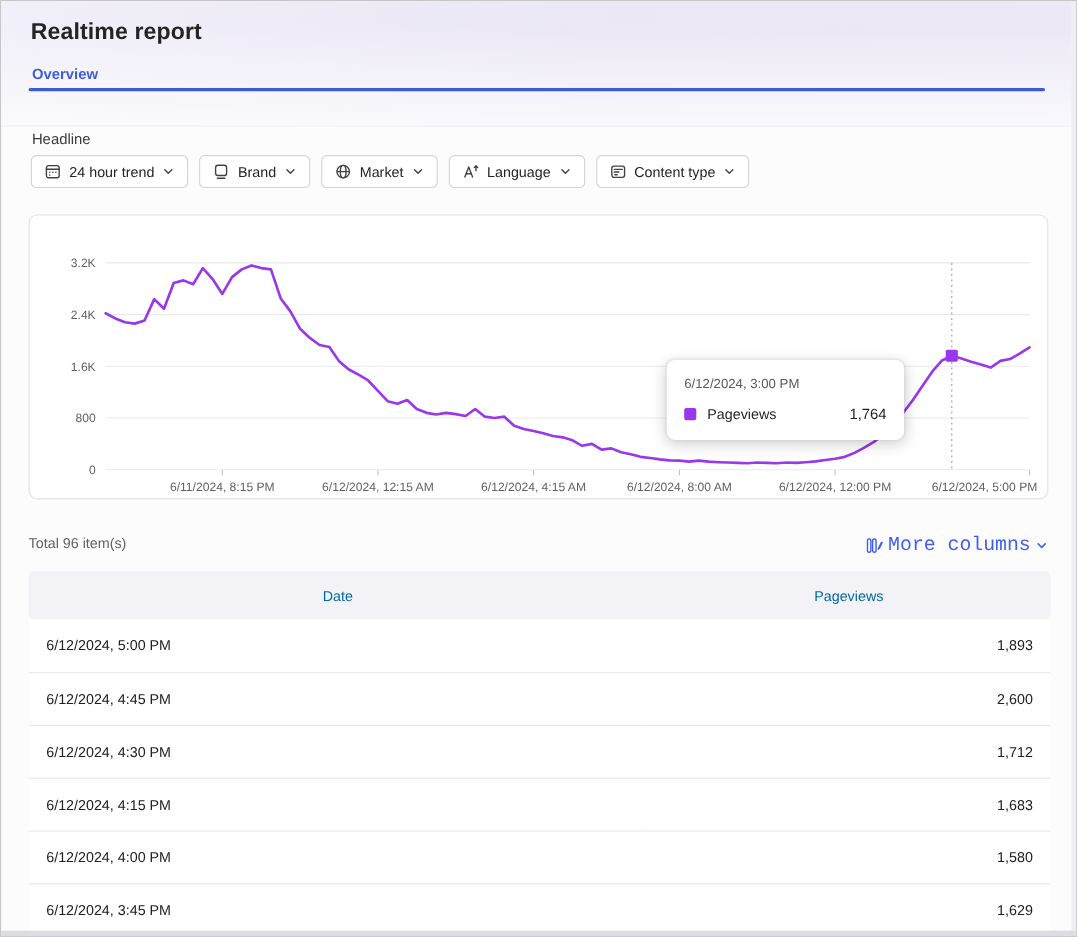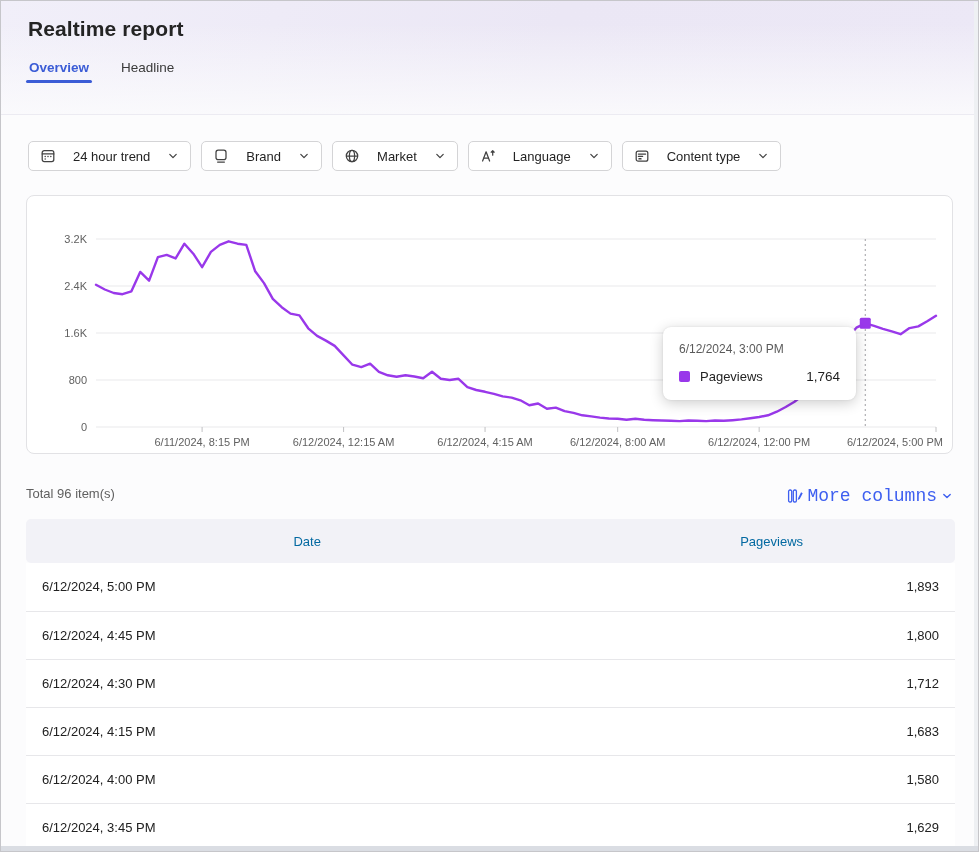--- a/index.html
+++ b/index.html
@@ -23,48 +23,48 @@
   
   .header{
     height:114px;padding:16px 30px 0 27px;
     background:linear-gradient(115deg,#f1eff9 0%,#ebe7f5 55%,#ece8f6 100%);
     background-blend-mode:normal;
     border-bottom:1px solid #ecebf2;
     position:relative;
   }
   .header::after{content:"";position:absolute;inset:0;background:linear-gradient(180deg,rgba(255,255,255,0) 20%,rgba(252,252,253,.85) 100%);pointer-events:none;}
   .page-title{font-size:21px;font-weight:700;color:#242424;letter-spacing:.1px;position:relative;z-index:1;}
-  .tabs{display:flex;gap:30px;margin-top:15px;position:relative;z-index:1;}
+  .tabs{display:flex;gap:30px;margin-top:15px;position:relative;z-index:1;flex-direction:column;}
   .tab{font-size:13.5px;color:#3a3a3a;padding:4px 1px 10px;cursor:pointer;position:relative;}
   .tab.active{color:var(--accent);font-weight:700;}
   .tab.active::after{
     content:"";position:absolute;left:-2px;right:-2px;bottom:2px;height:3px;
     border-radius:3px;background:var(--accent);
   }
 
   
   .filters{display:flex;gap:10px;margin:26px 0 0 27px;}
   .filter-btn{
-    display:flex;align-items:center;gap:17px;height:30px;padding:0 11px;
+    display:flex;align-items:center;gap:7px;height:30px;padding:0 11px;
     background:#fff;border:1px solid #d4d4d6;border-radius:5px;
     font-family:inherit;font-size:13px;color:#242424;cursor:pointer;
   }
   .filter-btn svg{display:block;}
   .icon-stroke{stroke:#424242;fill:none;stroke-width:1.25;stroke-linecap:round;stroke-linejoin:round;}
 
   
   .chart-card{
     position:relative;margin:24px 25px 0;height:259px;
     background:#fff;border:1px solid #e2e2e5;border-radius:8px;
   }
   .chart-card svg{position:absolute;left:0;top:0;}
   text.axis{font-family:"Liberation Sans","DejaVu Sans",sans-serif;font-size:11px;fill:#616161;}
 
   .tooltip{
-    position:absolute;left:636px;top:131px;width:193px;
+    position:absolute;left:579px;top:131px;width:216px;
     background:#fff;border-radius:8px;padding:15px 16px 16px;
     box-shadow:0 3px 14px rgba(0,0,0,.20),0 0 2px rgba(0,0,0,.10);
     z-index:3;
   }
   .tt-date{font-size:12px;color:#5a5a5a;}
   .tt-row{display:flex;align-items:center;margin-top:13px;}
   .swatch{width:11px;height:11px;border-radius:2px;background:var(--purple);flex:0 0 auto;}
   .tt-label{font-size:13px;color:#242424;margin-left:10px;}
   .tt-value{font-size:13.5px;font-weight:400;color:#1f1f1f;margin-left:auto;}
 
@@ -231,21 +231,21 @@
         <th class="num">Pageviews</th>
       </tr>
     </thead>
     <tbody>
         <tr>
           <td>6/12/2024, 5:00 PM</td>
           <td class="num">1,893</td>
         </tr>
         <tr>
           <td>6/12/2024, 4:45 PM</td>
-          <td class="num">1,800</td>
+          <td class="num">2,600</td>
         </tr>
         <tr>
           <td>6/12/2024, 4:30 PM</td>
           <td class="num">1,712</td>
         </tr>
         <tr>
           <td>6/12/2024, 4:15 PM</td>
           <td class="num">1,683</td>
         </tr>
         <tr>

